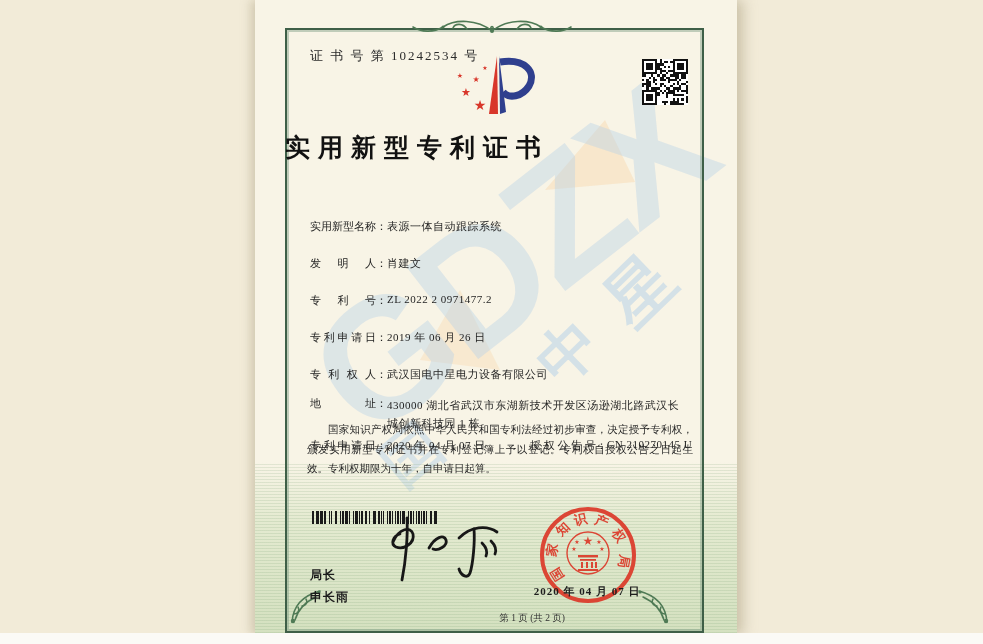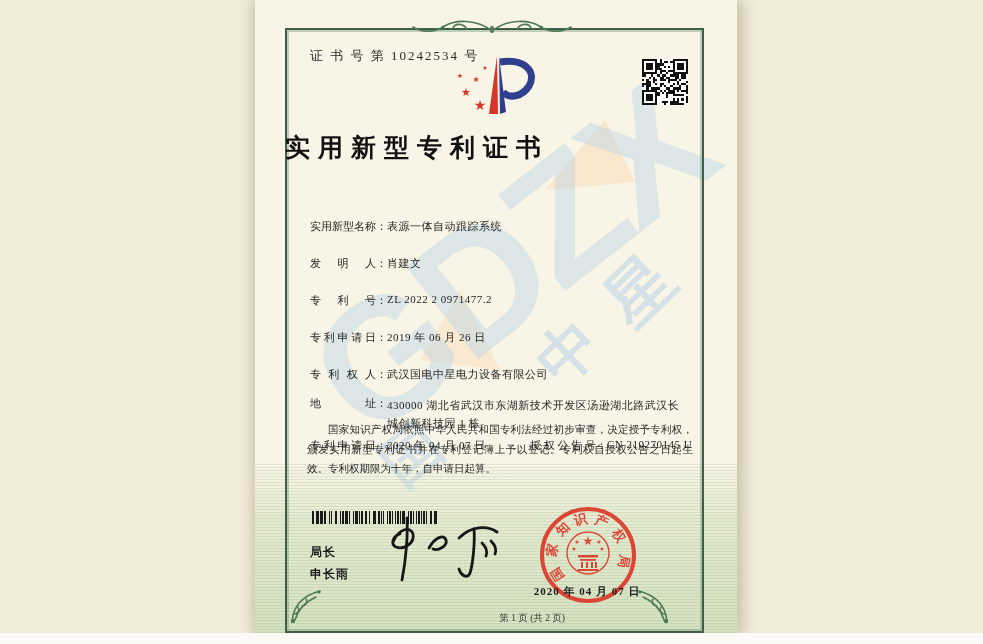--- a/index.html
+++ b/index.html
@@ -51,21 +51,21 @@
   .lab{display:inline-block;width:66px;text-align:justify;text-align-last:justify;color:#1f1f1f;vertical-align:top;}
   .colon{display:inline-block;vertical-align:top;}
   .val{display:inline-block;vertical-align:top;letter-spacing:.5px;}
   .val-wrap{white-space:normal;width:300px;line-height:18px;}
   .grp2{position:absolute;left:220px;top:0;white-space:nowrap;}
   
   .paras{position:absolute;left:52px;top:420px;width:386px;font-size:10.5px;line-height:19.5px;color:#262626;text-align:justify;}
   .paras p{margin:0;text-indent:2em;}
   
   .barcode{position:absolute;left:57px;top:511px;}
-  .signer{position:absolute;left:55px;top:541px;font-size:12px;line-height:22px;color:#1c1c1c;font-weight:bold;letter-spacing:1px;}
+  .signer{position:absolute;left:55px;top:564px;font-size:12px;line-height:22px;color:#1c1c1c;font-weight:bold;letter-spacing:1px;}
   .signature{position:absolute;left:122px;top:512px;}
   .seal{position:absolute;left:283px;top:505px;width:100px;height:100px;opacity:.93;}
   .seal-ring{position:absolute;left:2px;top:2px;width:88px;height:88px;border:4px solid #dc3a2a;border-radius:50%;}
   .seal-char{
     position:absolute;left:50%;top:50%;font-size:13px;font-weight:bold;color:#dc3a2a;
     font-family:"Liberation Serif","DejaVu Serif",serif;
   }
   .emblem{position:absolute;left:26px;top:24px;}
   .seal-date{position:absolute;left:262px;top:584px;width:140px;text-align:center;font-size:11px;font-weight:bold;color:#1d1d1d;letter-spacing:1px;z-index:6;}
   .footer{position:absolute;left:130px;top:612px;width:180px;text-align:right;font-size:9.5px;color:#333;}

